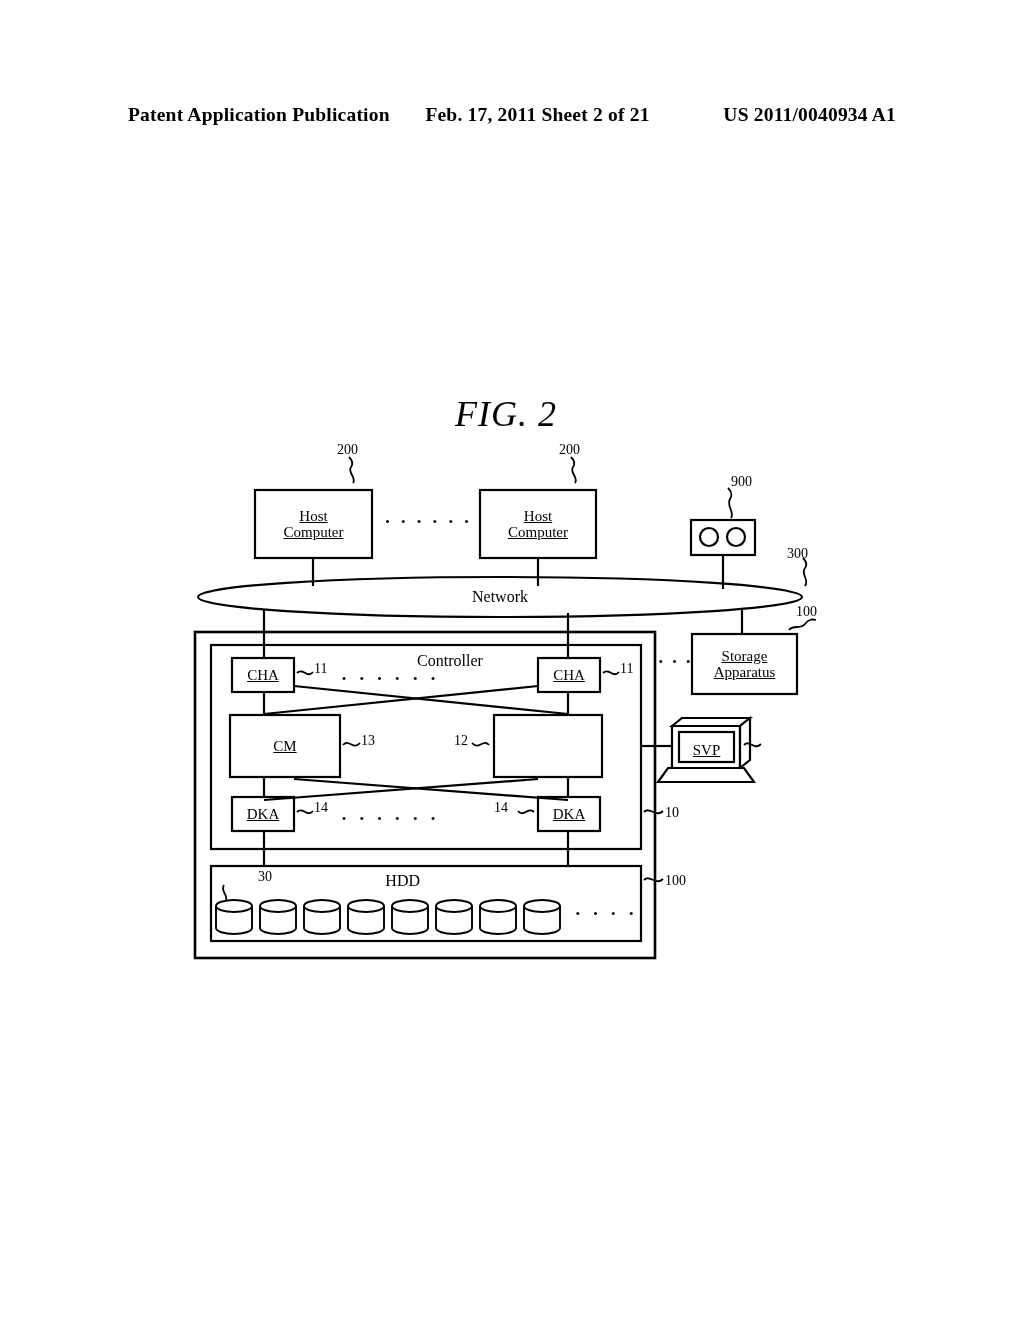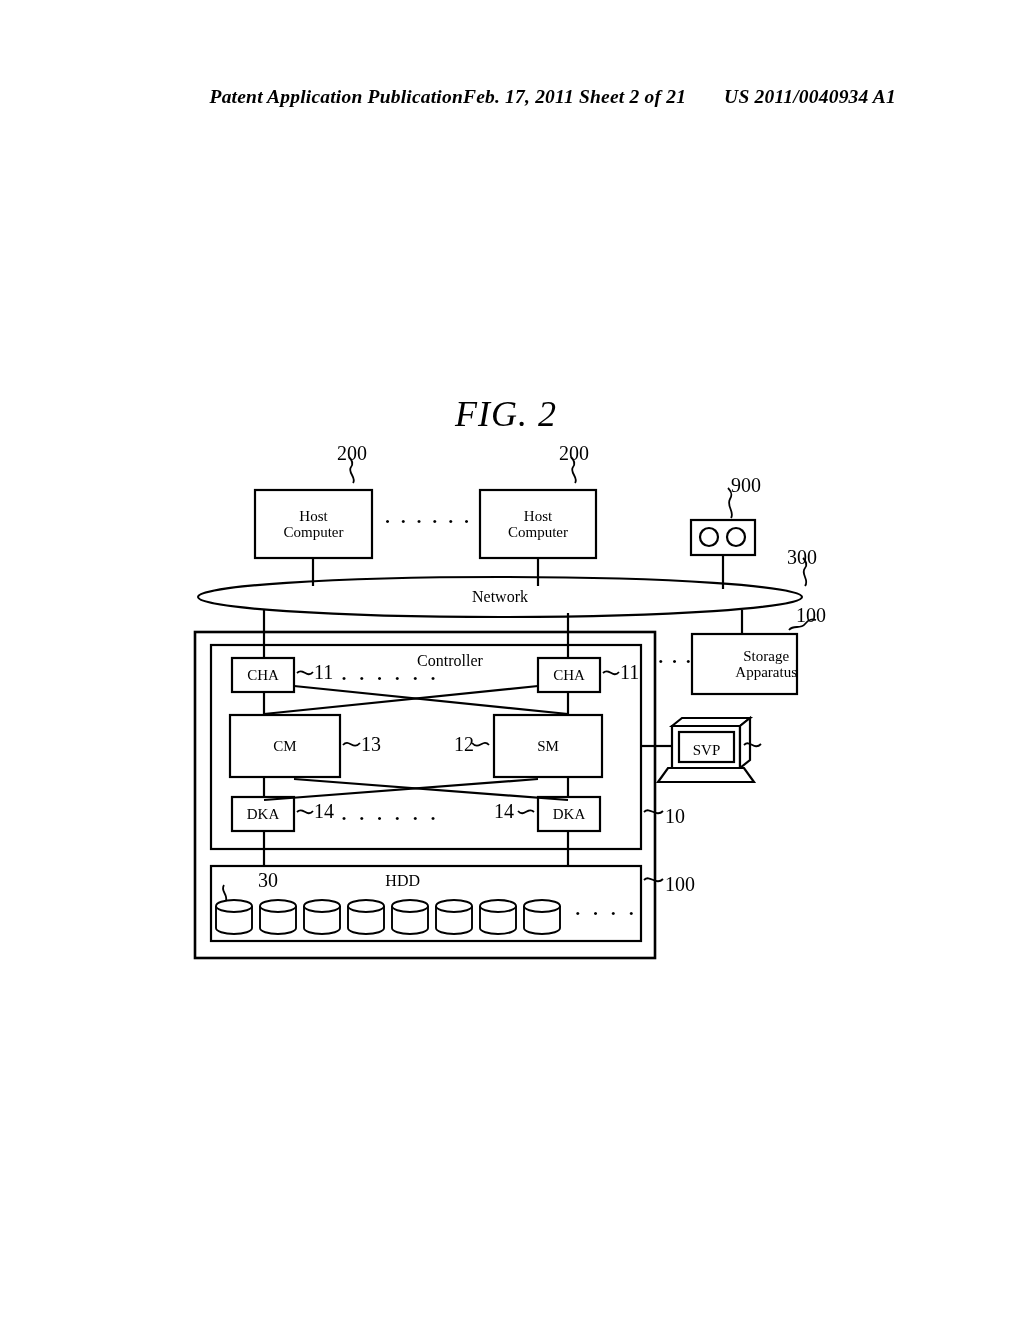--- a/index.html
+++ b/index.html
@@ -12,31 +12,30 @@
     height: 1320px;
     position: relative;
     font-family: "Liberation Serif", serif;
     color: #000;
     overflow: hidden;
   }
 
   
   #patent-header {
     position: absolute;
-    top: 86px;
+    top: 104px;
     left: 128px;
     width: 768px;
     display: flex;
-    justify-content: flex-end;
+    justify-content: space-between;
     align-items: baseline;
     font-weight: bold;
     font-size: 19.5px;
     letter-spacing: 0.2px;
     white-space: nowrap;
-    font-style: italic;
   }
   #patent-header .hdr-mid { }
   #patent-header .hdr-right { margin-left: 38px; }
 
   
   #fig-title {
     position: absolute;
     top: 393px;
     left: 455px;
     font-style: italic;
@@ -59,33 +58,34 @@
     position: absolute;
     font-family: "Liberation Serif", serif;
     font-size: 16px;
     text-align: center;
     line-height: 1.08;
     white-space: nowrap;
   }
   .refnum {
     position: absolute;
     font-family: "Liberation Serif", serif;
-    font-size: 20px;
+    font-size: 14px;
     white-space: nowrap;
   }
   .boxlabel {
     position: absolute;
     display: flex;
     align-items: center;
     justify-content: center;
     text-align: center;
     font-family: "Liberation Serif", serif;
     font-size: 15px;
     line-height: 1.1;
     pointer-events: none;
+    text-decoration: underline;
   }
 </style>
 </head>
 <body>
 
 <div id="patent-header">
   <span class="hdr-left">Patent Application Publication</span>
   <span class="hdr-mid">Feb. 17, 2011  Sheet 2 of 21</span>
   <span class="hdr-right">US 2011/0040934 A1</span>
 </div>
@@ -223,38 +223,37 @@
   <div class="dlabel" style="left:383px; top:515px; width:92px; letter-spacing:4px; font-size:13px;">• • • • • •</div>
 
   <div class="refnum" style="left:337px; top:442px;">200</div>
   <div class="refnum" style="left:559px; top:442px;">200</div>
   <div class="refnum" style="left:731px; top:474px;">900</div>
   <div class="refnum" style="left:787px; top:546px;">300</div>
   <div class="refnum" style="left:796px; top:604px;">100</div>
 
   <div class="dlabel" style="left:440px; top:588px; width:120px;">Network</div>
 
-  <div class="boxlabel" style="left:692px; top:634px; width:105px; height:60px;justify-content:flex-end;">
+  <div class="boxlabel" style="left:692px; top:634px; width:105px; height:60px;">
     <span>
       <span>Storage</span><br>
       <span>Apparatus</span>
     </span>
   </div>
   <div class="dlabel" style="left:658px; top:655px; width:36px; letter-spacing:3px; font-size:13px;">• • •</div>
 
   <div class="dlabel" style="left:390px; top:652px; width:120px;">Controller</div>
 
   <div class="boxlabel" style="left:232px; top:658px; width:62px; height:34px;">CHA</div>
   <div class="boxlabel" style="left:538px; top:658px; width:62px; height:34px;">CHA</div>
   <div class="refnum" style="left:314px; top:661px;">11</div>
   <div class="refnum" style="left:620px; top:661px;">11</div>
   <div class="dlabel" style="left:336px; top:672px; width:110px; letter-spacing:5px; font-size:13px;">• • • • • •</div>
 
   <div class="boxlabel" style="left:230px; top:715px; width:110px; height:62px;">CM</div>
-  <div class="boxlabel" style="left:494px; top:715px; width:108px; height:62px;">SM</div>
   <div class="refnum" style="left:361px; top:733px;">13</div>
   <div class="refnum" style="left:454px; top:733px;">12</div>
 
   <div class="boxlabel" style="left:232px; top:797px; width:62px; height:34px;">DKA</div>
   <div class="boxlabel" style="left:538px; top:797px; width:62px; height:34px;">DKA</div>
   <div class="refnum" style="left:314px; top:800px;">14</div>
   <div class="refnum" style="left:494px; top:800px;">14</div>
   <div class="dlabel" style="left:336px; top:812px; width:110px; letter-spacing:5px; font-size:13px;">• • • • • •</div>
 
   <div class="refnum" style="left:665px; top:805px;">10</div>

